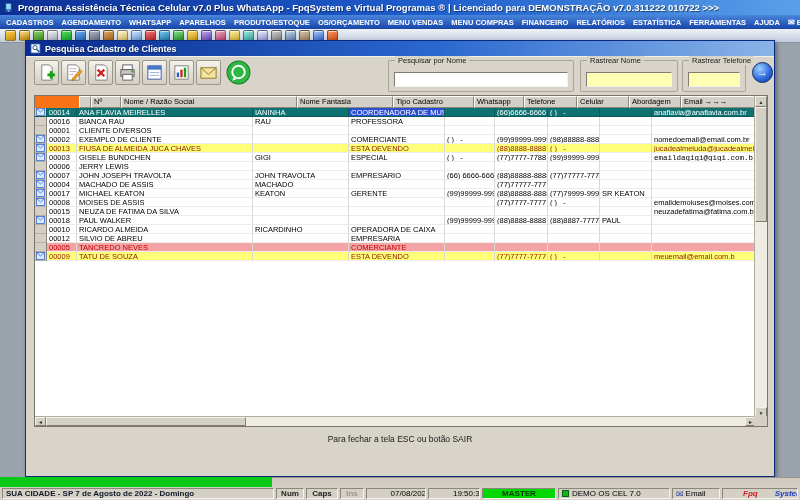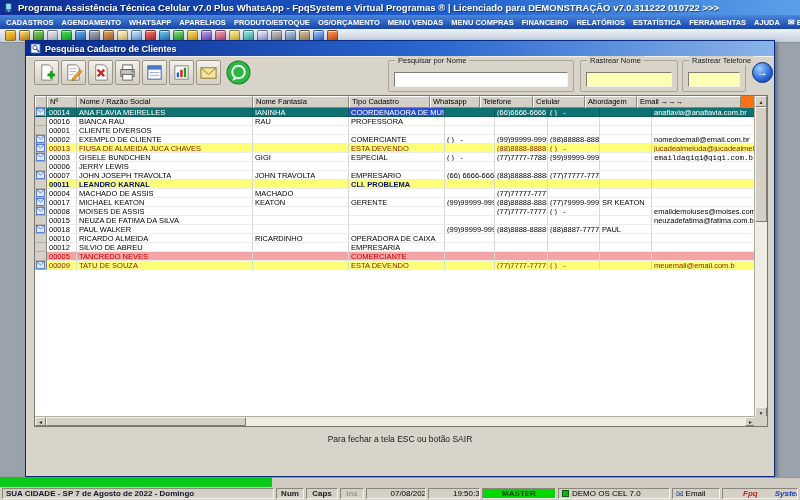--- a/index.html
+++ b/index.html
@@ -52,21 +52,21 @@
   .combo-text { flex:1; font-size:7.5px; padding-left:2px; white-space:nowrap; overflow:hidden; }
   .combo-arrow { width:12px; height:13px; background:linear-gradient(#f4f2ec,#cfcabe);
     border-left:1px solid #9a968a; font-size:5px; display:flex; align-items:center; justify-content:center; color:#303030; }
   .go-btn { position:absolute; left:726px; top:5px; width:21px; height:21px; border-radius:50%;
     background:radial-gradient(circle at 35% 30%, #9cd0ff, #2a66d8 60%, #123a9a);
     border:1px solid #0a2a6a; color:#fff; font-size:11px; font-weight:bold;
     display:flex; align-items:center; justify-content:center; line-height:1; }
 
   
   .grid { position:absolute; left:8px; top:38px; width:734px; height:332px;
-    background:#f97316; border:1px solid #7a766c; overflow:hidden; }
+    background:#f97316; border:1px solid #7a766c; overflow:hidden;padding-left:44px; }
   .grid-header { display:flex; height:12px; }
   .hcell { background:#d4d0c8; border-top:1px solid #fff; border-left:1px solid #fff;
     border-right:1px solid #8a8678; border-bottom:1px solid #8a8678;
     font-size:7.5px; line-height:10px; padding-left:2px; color:#000;
     white-space:pre; overflow:hidden; flex:0 0 auto; }
   .grid-rows { position:absolute; left:0; top:12px; width:721px; height:310px; overflow:hidden; background:#fff; }
   .row { display:flex; height:9px; }
   .cell { font-size:7.5px; line-height:8px; padding:1px 0 0 2px; border-right:1px solid #d8d8d4;
     border-bottom:1px solid #ecece8; white-space:pre; overflow:hidden; color:#000; flex:0 0 auto; }
   .cell.gut { background:#d4d0c8; border-right:1px solid #8a8678; border-bottom:1px solid #b4b0a8; padding:0; text-align:center; }
@@ -407,32 +407,20 @@
             <div class="cell c0" style="width: 30px;">00007</div>
             <div class="cell c1" style="width: 176px;">JOHN JOSEPH TRAVOLTA</div>
             <div class="cell c2" style="width: 96px;">JOHN TRAVOLTA</div>
             <div class="cell c3" style="width: 96px;">EMPRESARIO</div>
             <div class="cell c4" style="width: 50px;">(66) 6666-6666</div>
             <div class="cell c5" style="width: 53px;">(88)88888-8888</div>
             <div class="cell c6" style="width: 52px;">(77)77777-7777</div>
             <div class="cell c7" style="width: 52px;"></div>
             <div class="cell c8" style="width: 104px;"></div>
           </div>
-          <div class="row problem">
-            <div class="cell gut" style="width: 12px;"></div>
-            <div class="cell c0" style="width: 30px;">00011</div>
-            <div class="cell c1" style="width: 176px;">LEANDRO KARNAL</div>
-            <div class="cell c2" style="width: 96px;"></div>
-            <div class="cell c3" style="width: 96px;">CLI. PROBLEMA</div>
-            <div class="cell c4" style="width: 50px;"></div>
-            <div class="cell c5" style="width: 53px;"></div>
-            <div class="cell c6" style="width: 52px;"></div>
-            <div class="cell c7" style="width: 52px;"></div>
-            <div class="cell c8" style="width: 104px;"></div>
-          </div>
           <div class="row">
             <div class="cell gut" style="width: 12px;"><svg width="9" height="8" viewBox="0 0 9 8">
                 <rect x="0.5" y="0.5" width="8" height="7" fill="#dceaff" stroke="#3a6ad0" stroke-width="0.8"></rect>
                 <path d="M0.5 0.5L4.5 4L8.5 0.5" fill="none" stroke="#3a6ad0" stroke-width="0.8"></path>
               </svg></div>
             <div class="cell c0" style="width: 30px;">00004</div>
             <div class="cell c1" style="width: 176px;">MACHADO DE ASSIS</div>
             <div class="cell c2" style="width: 96px;">MACHADO</div>
             <div class="cell c3" style="width: 96px;"></div>
             <div class="cell c4" style="width: 50px;"></div>

